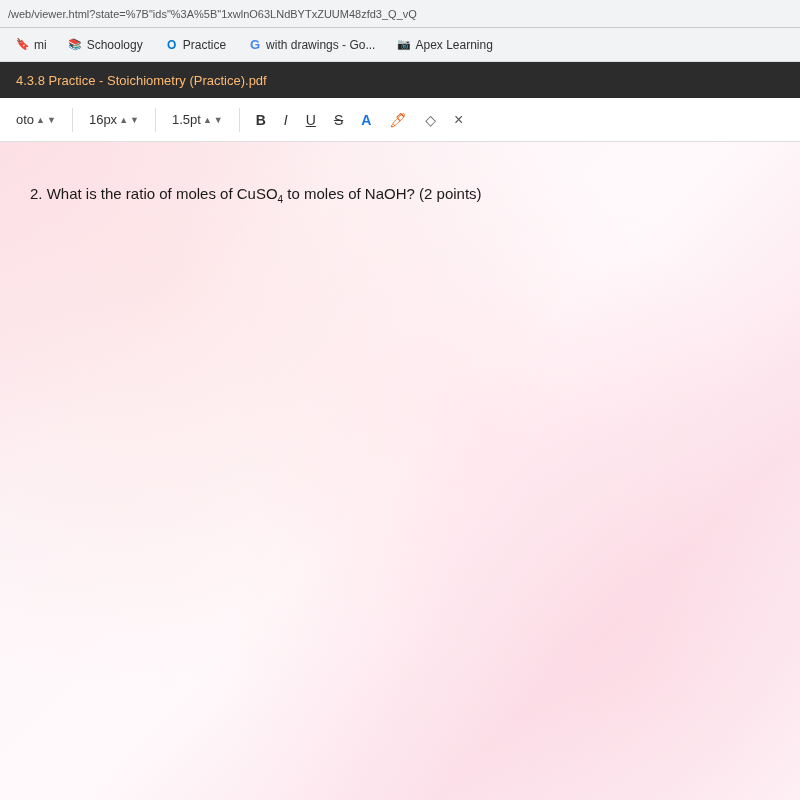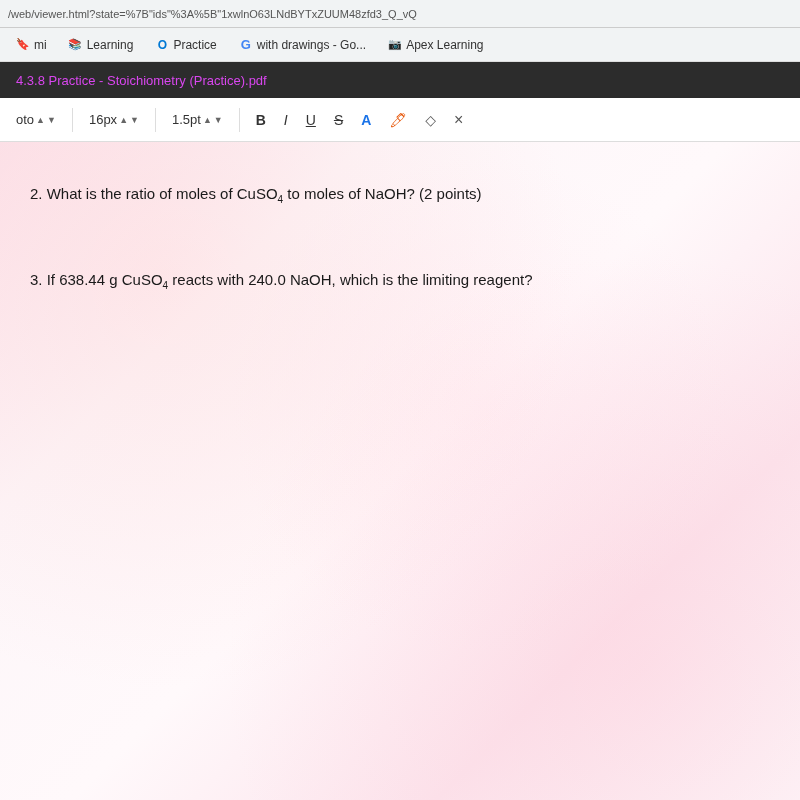--- a/index.html
+++ b/index.html
@@ -56,21 +56,21 @@
       font-size: 11px;
     }
 
     
     .doc-title-bar {
       background: #2c2c2c;
       height: 36px;
       display: flex;
       align-items: center;
       padding: 0 16px;
-      color: #d946ef;
+      color: #fdba74;
       font-size: 13px;
       font-weight: 500;
     }
 
     
     .toolbar {
       background: #ffffff;
       height: 44px;
       display: flex;
       align-items: center;
@@ -189,21 +189,21 @@
   <span>/web/viewer.html?state=%7B"ids"%3A%5B"1xwlnO63LNdBYTxZUUM48zfd3_Q_vQ</span>
 </div>
 
 <div class="bookmarks-bar">
   <div class="bookmark-item">
     <span class="bookmark-icon">🔖</span>
     <span>mi</span>
   </div>
   <div class="bookmark-item">
     <span class="bookmark-icon">📚</span>
-    <span>Learning</span>
+    <span>Schoology</span>
   </div>
   <div class="bookmark-item">
     <span class="bookmark-icon" style="color:#0078d4; font-weight:bold; font-size:12px;">O</span>
     <span>Practice</span>
   </div>
   <div class="bookmark-item">
     <span class="bookmark-icon" style="color:#4285F4; font-weight:bold; font-size:13px;">G</span>
     <span>with drawings - Go...</span>
   </div>
   <div class="bookmark-item">
@@ -276,19 +276,14 @@
 </div>
 
 <div class="main-content">
 
   <div class="question-block">
     <span class="question-text">
       <span>2. What is the ratio of moles of CuSO</span><sub>4</sub><span> to moles of NaOH? (2 points)</span>
     </span>
   </div>
 
-  <div class="question-block">
-    <span class="question-text">
-      <span>3. If 638.44 g CuSO</span><sub>4</sub><span> reacts with 240.0 NaOH, which is the limiting reagent?</span>
-    </span>
-  </div>
 
 </div>
 
 </body></html>

